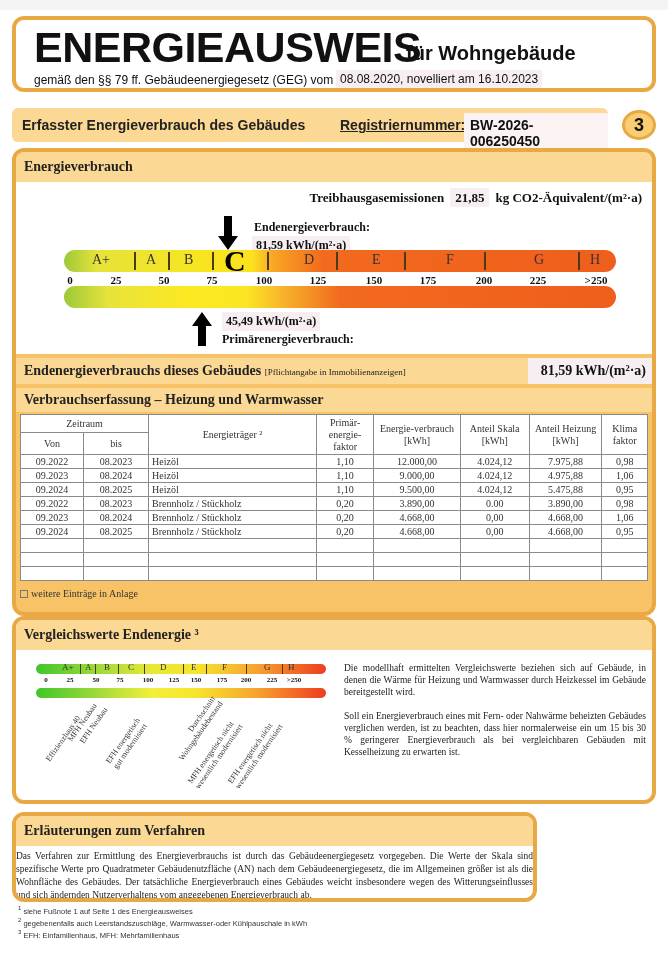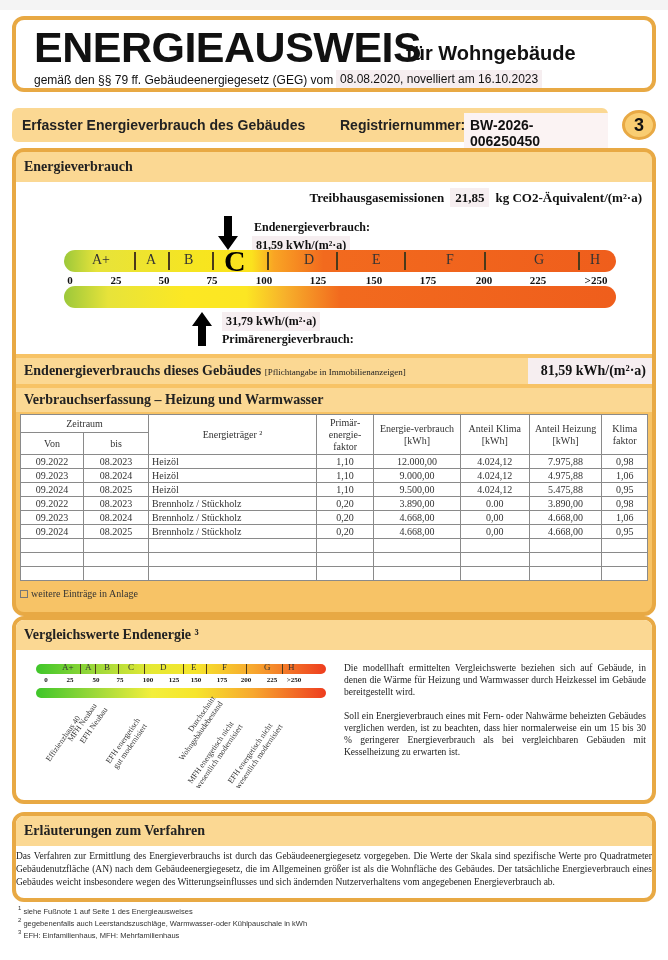--- a/index.html
+++ b/index.html
@@ -11,21 +11,21 @@
   .header { position: absolute; left: 12px; top: 16px; width: 644px; height: 76px; border: 4px solid #e8a944; border-radius: 12px; background: #fff; }
   .title-main { position: absolute; left: 18px; top: 4px; font-size: 43px; font-weight: bold; letter-spacing: -0.5px; line-height: 46px; }
   .title-sub { position: absolute; left: 390px; top: 22px; font-size: 20px; font-weight: bold; }
   .title-law { position: absolute; left: 18px; top: 52px; font-size: 12px; }
   .title-law sup { font-size: 8px; }
   .title-date { position: absolute; left: 320px; top: 50px; font-size: 12px; background: #f6eef0; padding: 2px 4px; }
 
   
   .regbar { position: absolute; left: 12px; top: 108px; width: 596px; height: 34px; background: #fbd893; border-radius: 6px; }
   .regbar .label { position: absolute; left: 10px; top: 9px; font-size: 14px; font-weight: bold; color: #222; }
-  .regbar .regl { position: absolute; left: 328px; top: 9px; font-size: 14px; font-weight: bold; color: #222; }
+  .regbar .regl { position: absolute; left: 328px; top: 9px; font-size: 14px; font-weight: bold; color: #222; text-decoration: underline; }
   .regbar .regv { position: absolute; left: 452px; top: 5px; font-size: 14px; font-weight: bold; background: #fbf3f3; padding: 4px 6px; }
   .pagebadge { position: absolute; left: 622px; top: 110px; width: 34px; height: 30px; border-radius: 50%; background: #f9cd72; border: 3px solid #e8a944; font-weight: bold; font-size: 18px; text-align: center; line-height: 24px; }
 
   
   .section { position: absolute; border: 4px solid #e8a944; border-radius: 12px; background: #fff; overflow: hidden; font-family: Liberation Serif, serif; }
   .section-head { background: #fbd893; height: 30px; padding: 7px 8px; font-size: 14px; font-weight: bold; color: #222; }
 
   .s-energy { left: 12px; top: 148px; width: 644px; height: 468px; background: #f7c366; }
   .s-energy .inner { position: absolute; left: 0; top: 30px; width: 636px; height: 172px; background: #fff; }
   .ghg { position: absolute; right: 10px; top: 8px; font-size: 13px; font-weight: bold; }
@@ -66,21 +66,21 @@
   .cbar-top { top: 44px; background: linear-gradient(to right, #3fc62a, #9bd83a 20%, #e6e935 40%, #f6e52c 55%, #f7a72f 75%, #ee3d1f 100%); }
   .cbar-bottom { top: 68px; background: linear-gradient(to right, #3fc62a, #9bd83a 20%, #f3ef3c 40%, #f6e52c 55%, #f7a72f 75%, #ee3d1f 100%); }
   .ccls { position: absolute; top: -2px; font-size: 9px; color: #333; }
   .csep { position: absolute; top: 0; width: 1px; height: 10px; background: #4a3a1a; }
   .cticks { position: absolute; left: 20px; top: 56px; width: 290px; font-size: 7px; font-weight: bold; }
   .cticks span { position: absolute; transform: translateX(-50%); }
   .rot { position: absolute; font-size: 8px; color: #333; transform-origin: left top; transform: rotate(-55deg); white-space: nowrap; line-height: 9px; }
   .ctext { position: absolute; left: 328px; top: 42px; width: 302px; font-size: 9.5px; line-height: 12px; text-align: justify; color: #222; }
   .ctext p + p { margin-top: 12px; }
 
-  .s-expl { left: 12px; top: 812px; width: 644px; height: 90px; }
+  .s-expl { left: 12px; top: 812px; width: 525px; height: 90px; }
   .s-expl .body { padding: 4px 0; font-size: 9.5px; line-height: 13px; text-align: justify; color: #222; }
 
   .footnotes { position: absolute; left: 18px; top: 904px; font-size: 7.5px; line-height: 8.5px; color: #333; }
   .footnotes sup { font-size: 6px; }
 </style>
 </head>
 <body>
 
 <div class="page"></div>
 
@@ -141,40 +141,40 @@
       <span style="left:364px">175</span>
       <span style="left:420px">200</span>
       <span style="left:474px">225</span>
       <span style="left:532px">&gt;250</span>
     </div>
     <div class="bar bar-bottom"></div>
 
     <svg class="arrow-up" viewBox="0 0 20 34">
         <polygon points="10,0 20,14 14,14 14,34 6,34 6,14 0,14" fill="#000"></polygon>
       </svg>
-    <div class="prim-val">31,79 kWh/(m²·a)</div>
+    <div class="prim-val">45,49 kWh/(m²·a)</div>
     <div class="prim-label">Primärenergieverbrauch:</div>
   </div>
 
   <div class="endbar">
     <span class="t"><span>Endenergieverbrauchs dieses Gebäudes</span> <small>[Pflichtangabe in Immobilienanzeigen]</small></span>
     <span class="v">81,59 kWh/(m²·a)</span>
   </div>
 
   <div class="verbhead">Verbrauchserfassung – Heizung und Warmwasser</div>
 
   <div class="table-wrap">
     <table>
       <thead>
         <tr>
           <th colspan="2" style="height:18px">Zeitraum</th>
           <th rowspan="2" style="width:172px">Energieträger ²</th>
           <th rowspan="2" style="width:58px">Primär-energie-faktor</th>
           <th rowspan="2" style="width:88px">Energie-verbrauch [kWh]</th>
-          <th rowspan="2" style="width:70px">Anteil Klima [kWh]</th>
+          <th rowspan="2" style="width:70px">Anteil Skala [kWh]</th>
           <th rowspan="2" style="width:74px">Anteil Heizung [kWh]</th>
           <th rowspan="2" style="width:46px">Klima faktor</th>
         </tr>
         <tr>
           <th style="width:64px;height:22px">Von</th>
           <th style="width:66px">bis</th>
         </tr>
       </thead>
       <tbody id="tbody">
           <tr>

